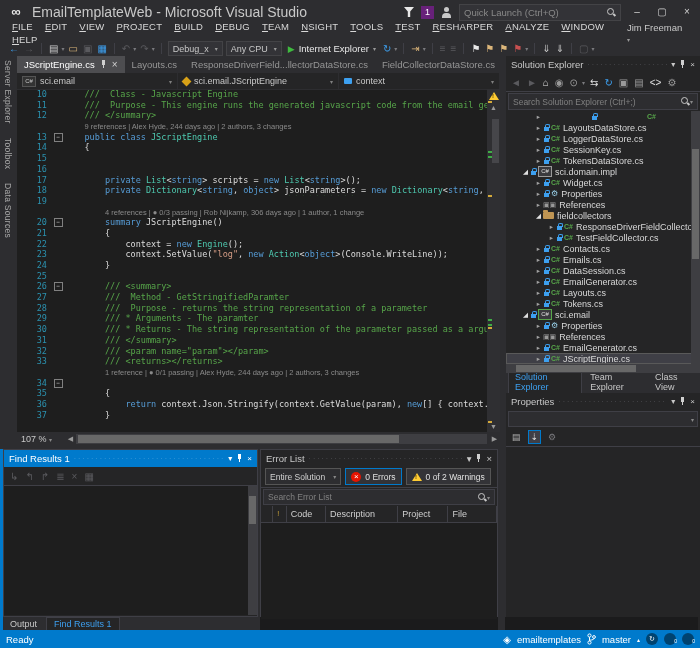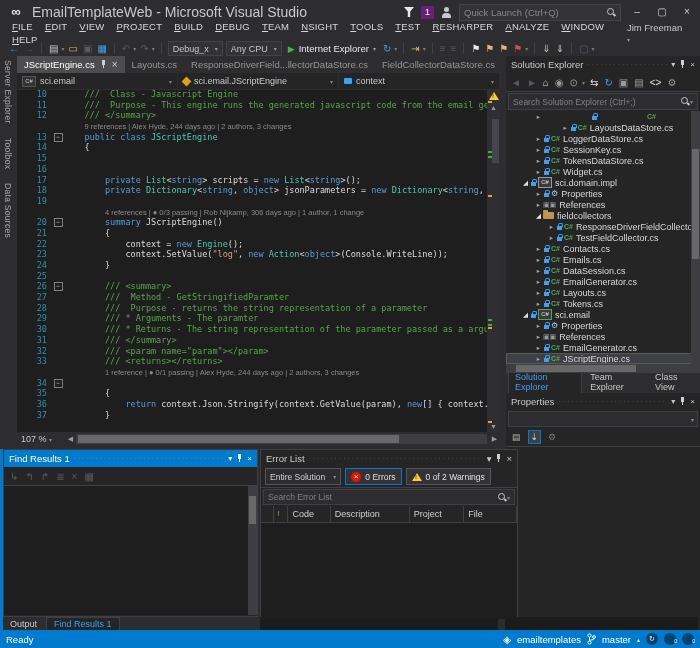--- a/index.html
+++ b/index.html
@@ -127,21 +127,21 @@
   #fr-title .pin::before,#fr-title .pin::after{background:#fff}
   #fr-toolbar{height:18px;display:flex;align-items:center;gap:5px;padding-left:5px;border-bottom:1px solid #3f3f46}
   #fr-content{position:relative;height:129px;background:#1e1e1e}
   #fr-vscroll{position:absolute;right:0;top:0;bottom:0;width:9px;background:#3e3e42}
   #fr-vthumb{position:absolute;left:1px;right:1px;top:10px;height:28px;background:#686868}
   #bottom-tabs{left:3px;top:617px;height:14px;display:flex;gap:2px;align-items:center}
   .btab{padding:1px 7px;font-size:9px;color:#c8c8c8}
   .btab.active{color:#3da0f0;border:1px solid #3f3f46;background:#252526}
   #mid-strip{left:260px;top:617px;width:238px;height:13px;background:#1b1b1c}
   
-  #errorlist{left:260px;top:449px;width:258px;height:168px;background:#252526;border:1px solid #3f3f46;box-sizing:border-box}
+  #errorlist{left:260px;top:449px;width:238px;height:168px;background:#252526;border:1px solid #3f3f46;box-sizing:border-box}
   #el-title{height:16px;display:flex;align-items:center;padding:0 5px;color:#c8c8c8;font-size:9.5px;gap:4px}
   #el-title .dots{flex:1;color:#4e4e52;font-size:7px;letter-spacing:2px;overflow:hidden;white-space:nowrap}
   #el-toolbar{height:21px;display:flex;align-items:center;gap:4px;padding:0 4px;border-bottom:1px solid #3f3f46}
   #el-scope{height:15px;border:1px solid #555;background:#2d2d30;display:flex;align-items:center;gap:8px;padding:0 4px;font-size:8.5px;color:#d0d0d0}
   .el-btn{height:15px;display:flex;align-items:center;gap:4px;padding:0 5px;font-size:8.5px;color:#e0e0e0;border:1px solid #555;background:#333337}
   .el-btn.sel{border-color:#007acc}
   .errc{width:10px;height:10px;border-radius:50%;background:#e51400;color:#fff;font-size:8px;line-height:10px;text-align:center}
   .errc::after{content:"×"}
   #el-search{height:14px;margin:1px 2px;background:#2d2d30;border:1px solid #3f3f46;display:flex;align-items:center;padding:0 4px;color:#808080;font-size:8.5px}
   #el-search .ph{flex:1}
@@ -362,21 +362,21 @@
     <span class="caret" style="color:#888">▾</span>
   </div>
   <div id="se-tree">
     <div id="se-rows">
         <div class="trow" style="padding-left: 28px; gap: 48px;">
           <span class="arr">▸</span>
           <span class="lock"></span>
           <span class="fic cs">C#</span>
           <span>LayoutImage.cs</span>
         </div>
-        <div class="trow" style="padding-left: 28px; justify-content: center;">
+        <div class="trow" style="padding-left: 28px;">
           <span class="arr">▸</span>
           <span class="lock"></span>
           <span class="fic cs">C#</span>
           <span>LayoutsDataStore.cs</span>
         </div>
         <div class="trow" style="padding-left: 28px;">
           <span class="arr">▸</span>
           <span class="lock"></span>
           <span class="fic cs">C#</span>
           <span>LoggerDataStore.cs</span>
@@ -385,32 +385,32 @@
           <span class="arr">▸</span>
           <span class="lock"></span>
           <span class="fic cs">C#</span>
           <span>SessionKey.cs</span>
         </div>
         <div class="trow" style="padding-left: 28px;">
           <span class="arr">▸</span>
           <span class="lock"></span>
           <span class="fic cs">C#</span>
           <span>TokensDataStore.cs</span>
-        </div>
-        <div class="trow" style="padding-left: 28px;">
-          <span class="arr">▸</span>
-          <span class="lock"></span>
-          <span class="fic cs">C#</span>
-          <span>Widget.cs</span>
         </div>
         <div class="trow" style="padding-left: 15px;">
           <span class="arr exp">◢</span>
           <span class="lock"></span>
           <span class="fic proj">C#</span>
           <span>sci.domain.impl</span>
+        </div>
+        <div class="trow" style="padding-left: 28px;">
+          <span class="arr">▸</span>
+          <span class="lock"></span>
+          <span class="fic cs">C#</span>
+          <span>Widget.cs</span>
         </div>
         <div class="trow" style="padding-left: 28px;">
           <span class="arr">▸</span>
           <span class="lock"></span>
           <span class="fic gear">⚙</span>
           <span>Properties</span>
         </div>
         <div class="trow" style="padding-left: 28px;">
           <span class="arr">▸</span>
           <span class="fic refs">▣▣</span>

